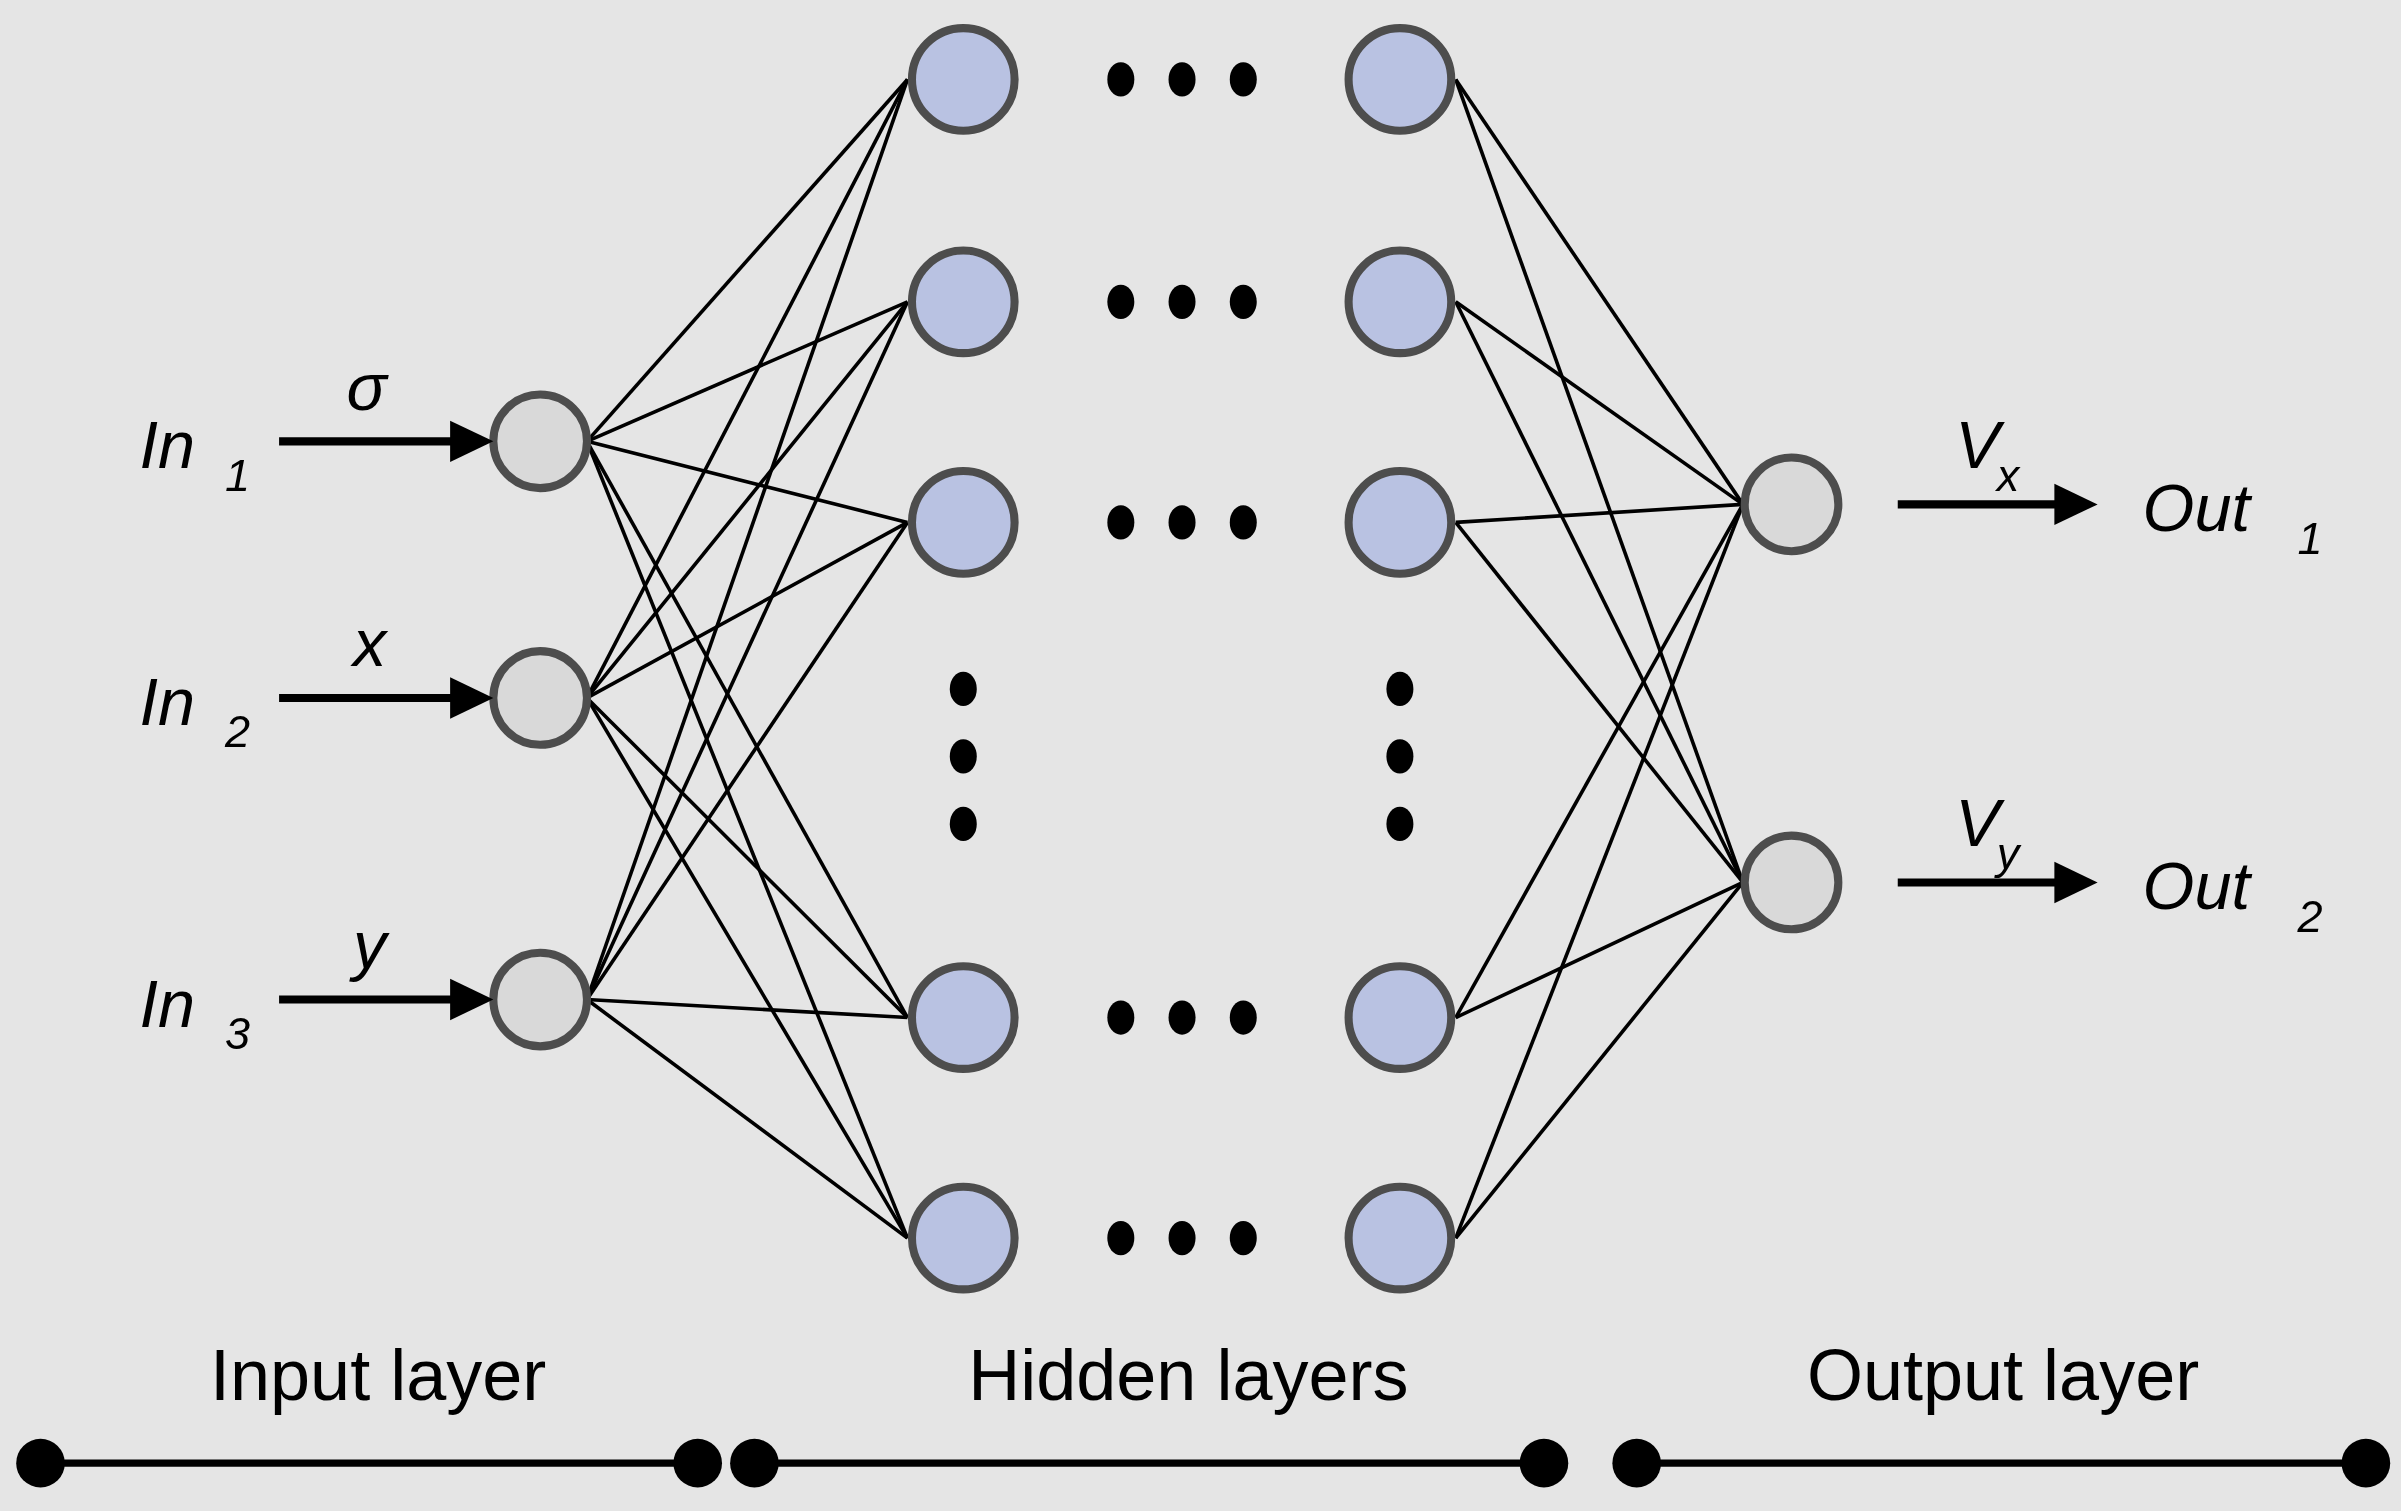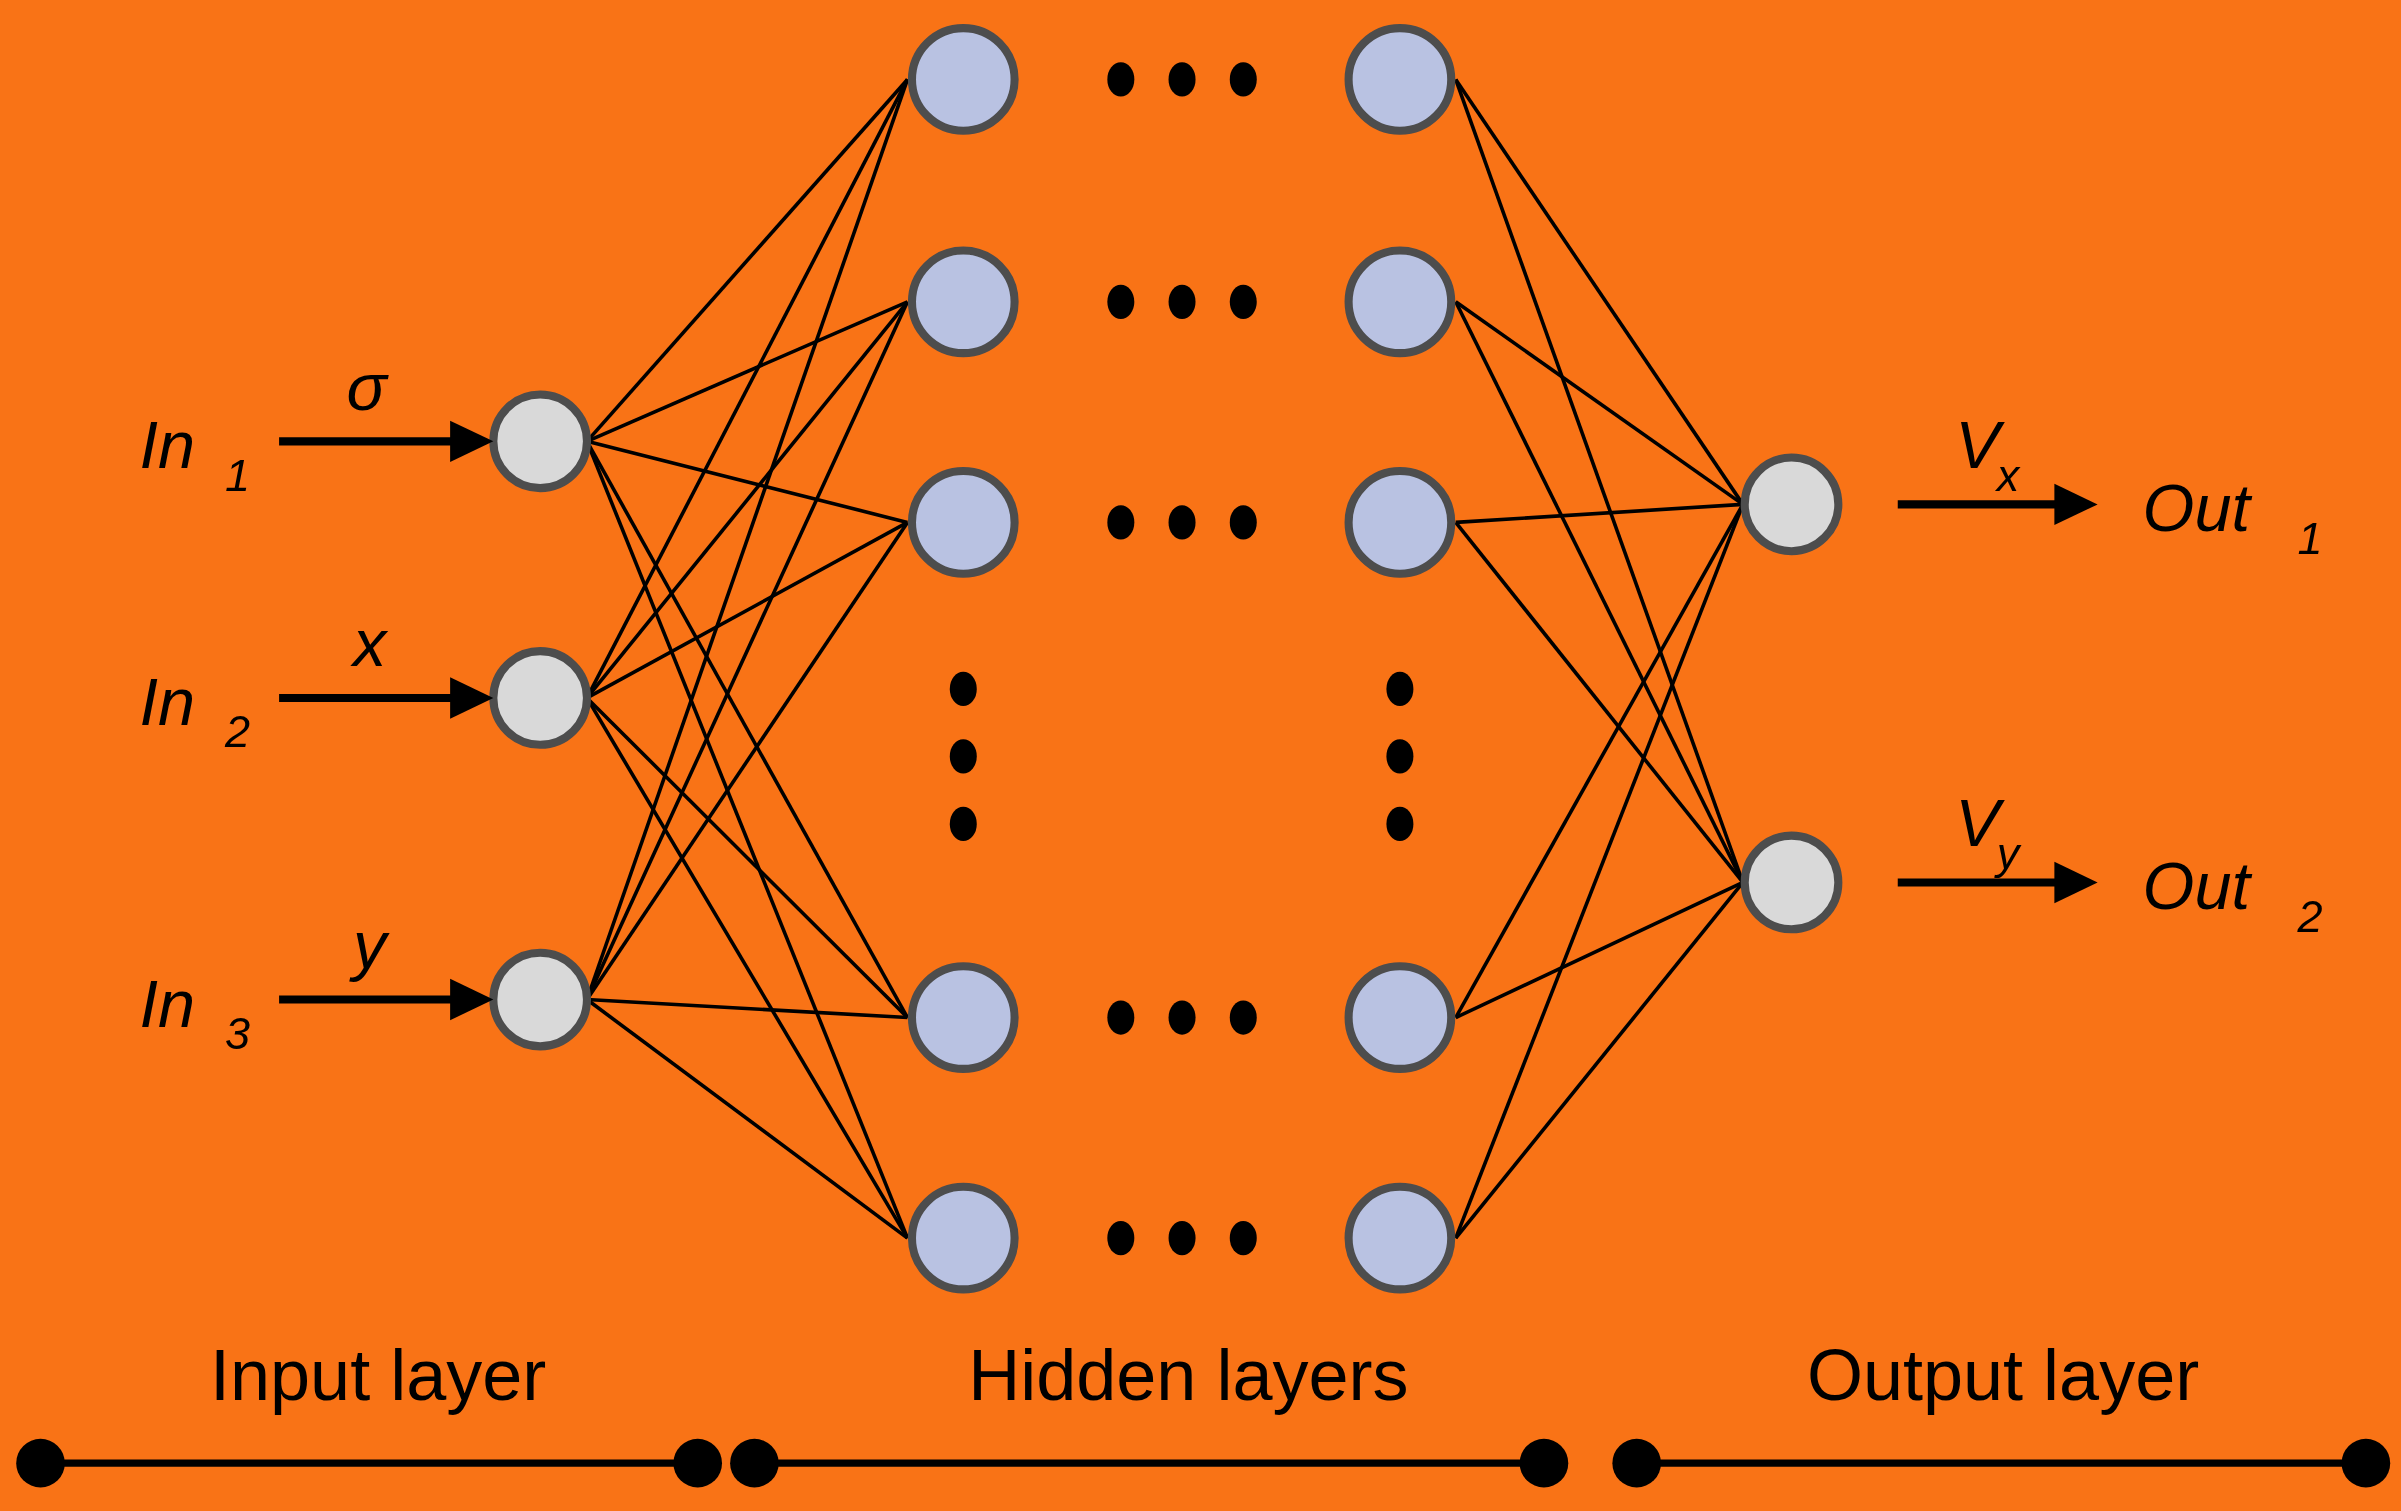--- a/index.html
+++ b/index.html
@@ -10,21 +10,21 @@
   body {
     width: 2401px;
     height: 1512px;
     overflow: hidden;
     font-family: "Liberation Sans", sans-serif;
   }
   #diagram-root {
     position: relative;
     width: 2401px;
     height: 1512px;
-    background: #f97316;
+    background: #e5e5e5;
   }
   svg.net {
     position: absolute;
     top: 0;
     left: 0;
     width: 2401px;
     height: 1512px;
     display: block;
   }
   .edge {

